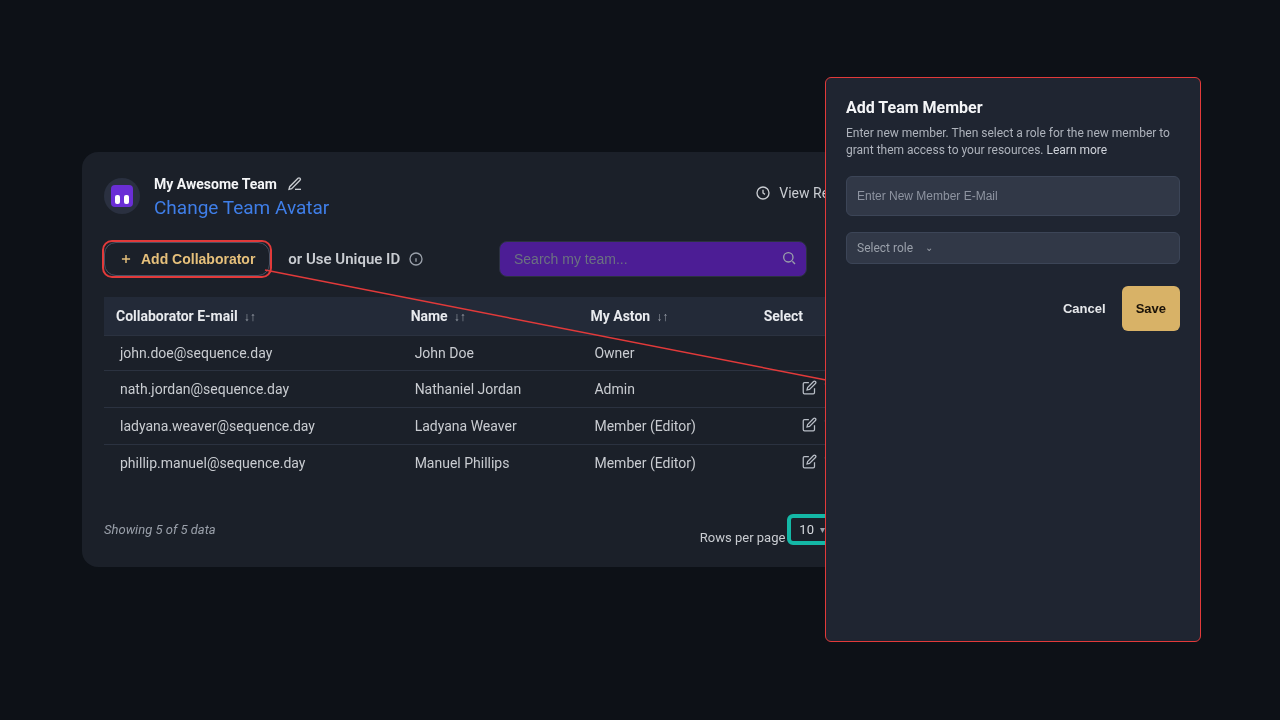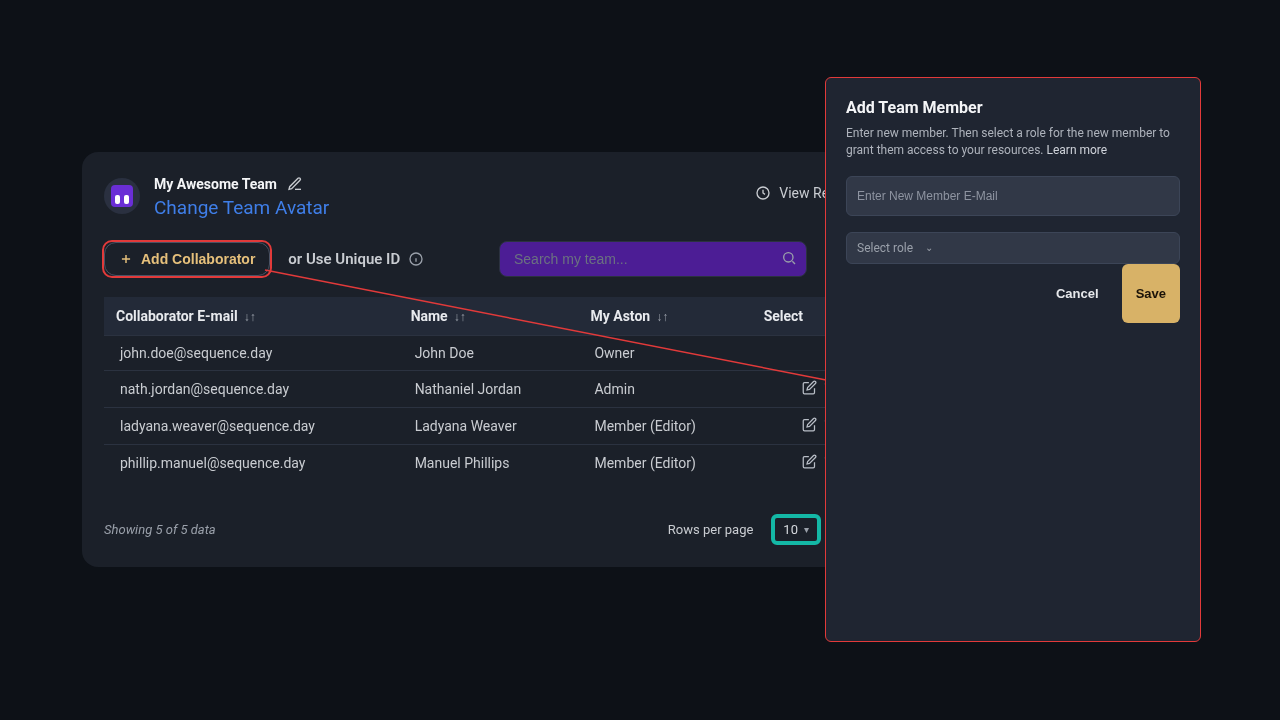--- a/index.html
+++ b/index.html
@@ -61,21 +61,21 @@
   table { width:100%; border-collapse:collapse; margin-top:20px; font-size:14px; }
   thead tr { background:#232a38; }
   th { text-align:left; font-weight:700; color:#e8eaee; padding:11px 12px; }
   th .sort { margin-left:6px; color:#9aa0aa; font-size:12px; }
   td { padding:9px 16px; border-top:1px solid #2b3240; color:#c9ccd1; }
   td.actions-cell { text-align:right; white-space:nowrap; }
   .row-icon { display:inline-flex; color:#b9bec7; margin-left:6px; cursor:pointer; }
 
   .footer { position:absolute; left:22px; right:22px; bottom:22px; display:flex; align-items:center; }
   .showing { font-style:italic; color:#9aa0aa; font-size:13px; }
-  .pager { margin-left:auto; display:flex; align-items:center; gap:18px; font-size:13px; color:#c9ccd1;}
+  .pager { margin-left:auto; display:flex; align-items:flex-end; gap:2px; font-size:13px; color:#c9ccd1;}
   .select-rows {
     display:inline-flex; align-items:center; gap:6px;
     border:4px solid #14b8a6; border-radius:6px; padding:4px 8px; color:#d6d9de;
   }
   .pager-btn {
     width:30px; height:28px; border:1px solid #3a4152; border-radius:6px;
     display:inline-flex; align-items:center; justify-content:center; color:#9aa0aa;
     margin-left:6px;
   }
 
@@ -91,23 +91,23 @@
   .field {
     width:100%; height:40px; background:#313847; border:1px solid #3c4557;
     border-radius:6px; padding:0 10px; color:#d6d9de; font-size:12px; margin-top:16px;
   }
   .field::placeholder{ color:#8e94a1; }
   .select-role {
     width:100%; height:32px; background:#313847; border:1px solid #3c4557;
     border-radius:6px; padding:0 10px; color:#9aa0aa; font-size:12px; margin-top:16px;
     display:flex; align-items:center; gap:12px;
   }
-  .dialog-actions { display:flex; justify-content:flex-end; gap:23px; align-items:center;}
+  .dialog-actions { display:flex; justify-content:flex-end; gap:16px; margin-top:22px; align-items:center;}
   .btn-cancel { background:transparent; color:#e6e8eb; font-weight:600; font-size:13px; border:none; cursor:pointer;}
-  .btn-save { background:#d8b267; color:#1a1208; font-weight:700; font-size:13px; border-radius:6px; padding:22px 14px; border:none; cursor:pointer;}
+  .btn-save { background:#d8b267; color:#1a1208; font-weight:700; font-size:13px; border-radius:6px; padding:15px 14px; border:none; cursor:pointer;}
 
   
   .connector {
     position:absolute; left:0; top:0; width:1280px; height:720px; pointer-events:none;
   }
 
   svg { display:block; }
 </style>
 </head>
 <body>

